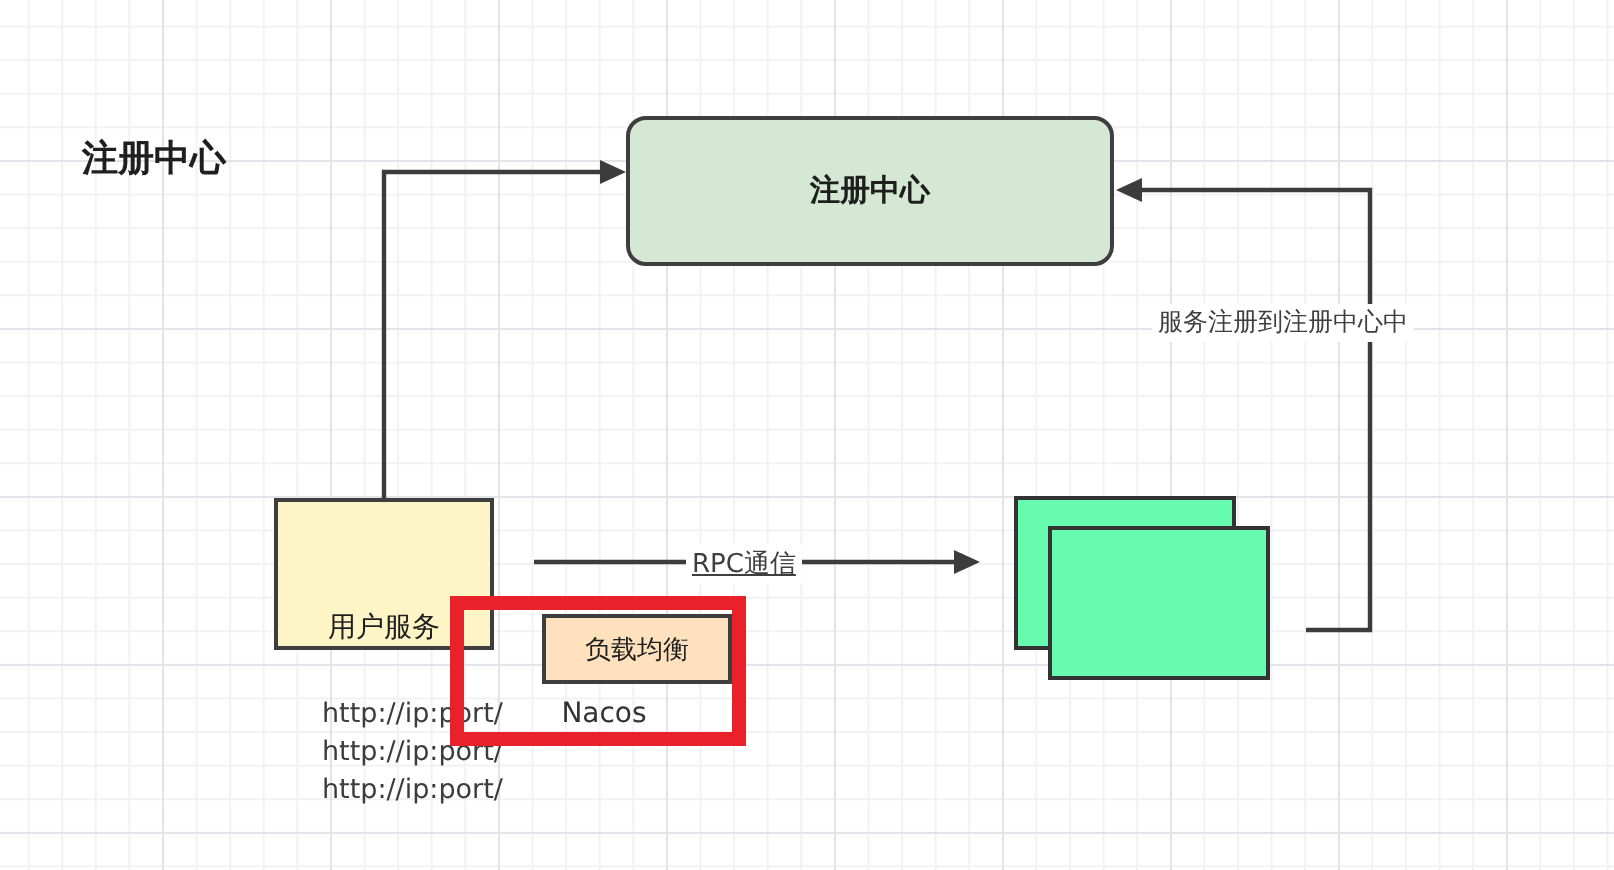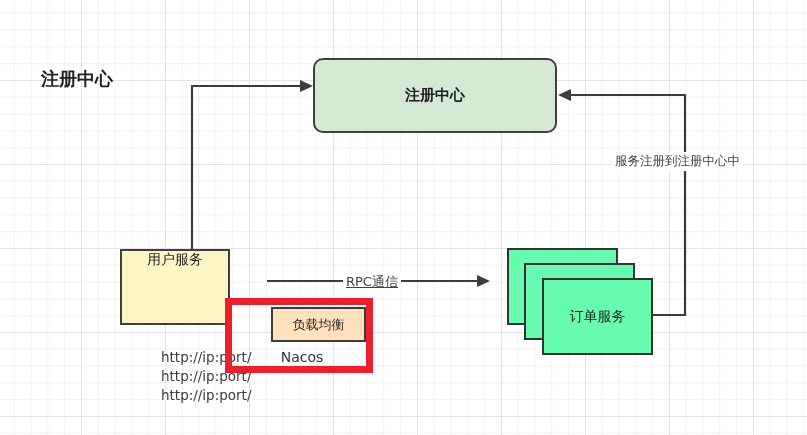--- a/index.html
+++ b/index.html
@@ -55,28 +55,28 @@
   }
 
   .edge-label {
     background: #ffffff;
     font-size: 12.5px; color: #3f3f3f;
     padding: 1px 3px;
     white-space: nowrap;
     z-index: 3;
   }
   .label-fetch   { left: 131px; top: 101px; }
-  .label-register{ left: 612px; top: 152px; }
+  .label-register{ left: 576px; top: 152px; }
   .label-rpc     { left: 343px; top: 272px; font-size: 13px; text-decoration: underline; }
 
   .user-service-box {
-    left: 120px; top: 249px; width: 110px; height: 76px;
+    left: 137px; top: 249px; width: 110px; height: 76px;
     background: #fdf5c6;
     border: 2px solid #3e3e3e;
-    display: flex; align-items: flex-start; justify-content: center;
+    display: flex; align-items: flex-end; justify-content: center;
     font-size: 14px; color: #1e1e1e;
     z-index: 2;
   }
 
   .order-box {
     width: 111px; height: 77px;
     background: #66fbae;
     border: 2px solid #333333;
     z-index: 2;
   }
@@ -148,23 +148,20 @@
 
   <div class="abs edge-label label-register">服务注册到注册中心中</div>
   <div class="abs edge-label label-rpc">RPC通信</div>
 
   <div class="abs user-service-box">
     <span>用户服务</span>
   </div>
 
   <div class="abs order-box order-back"></div>
   <div class="abs order-box order-middle"></div>
-  <div class="abs order-box order-front">
-    <span>订单服务</span>
-  </div>
 
   <div class="abs highlight-rect"></div>
 
   <div class="abs lb-box">
     <span>负载均衡</span>
   </div>
   <div class="abs ribbon-label">Nacos</div>
 
   <div class="abs url-list">
     <div>http://ip:port/</div>

